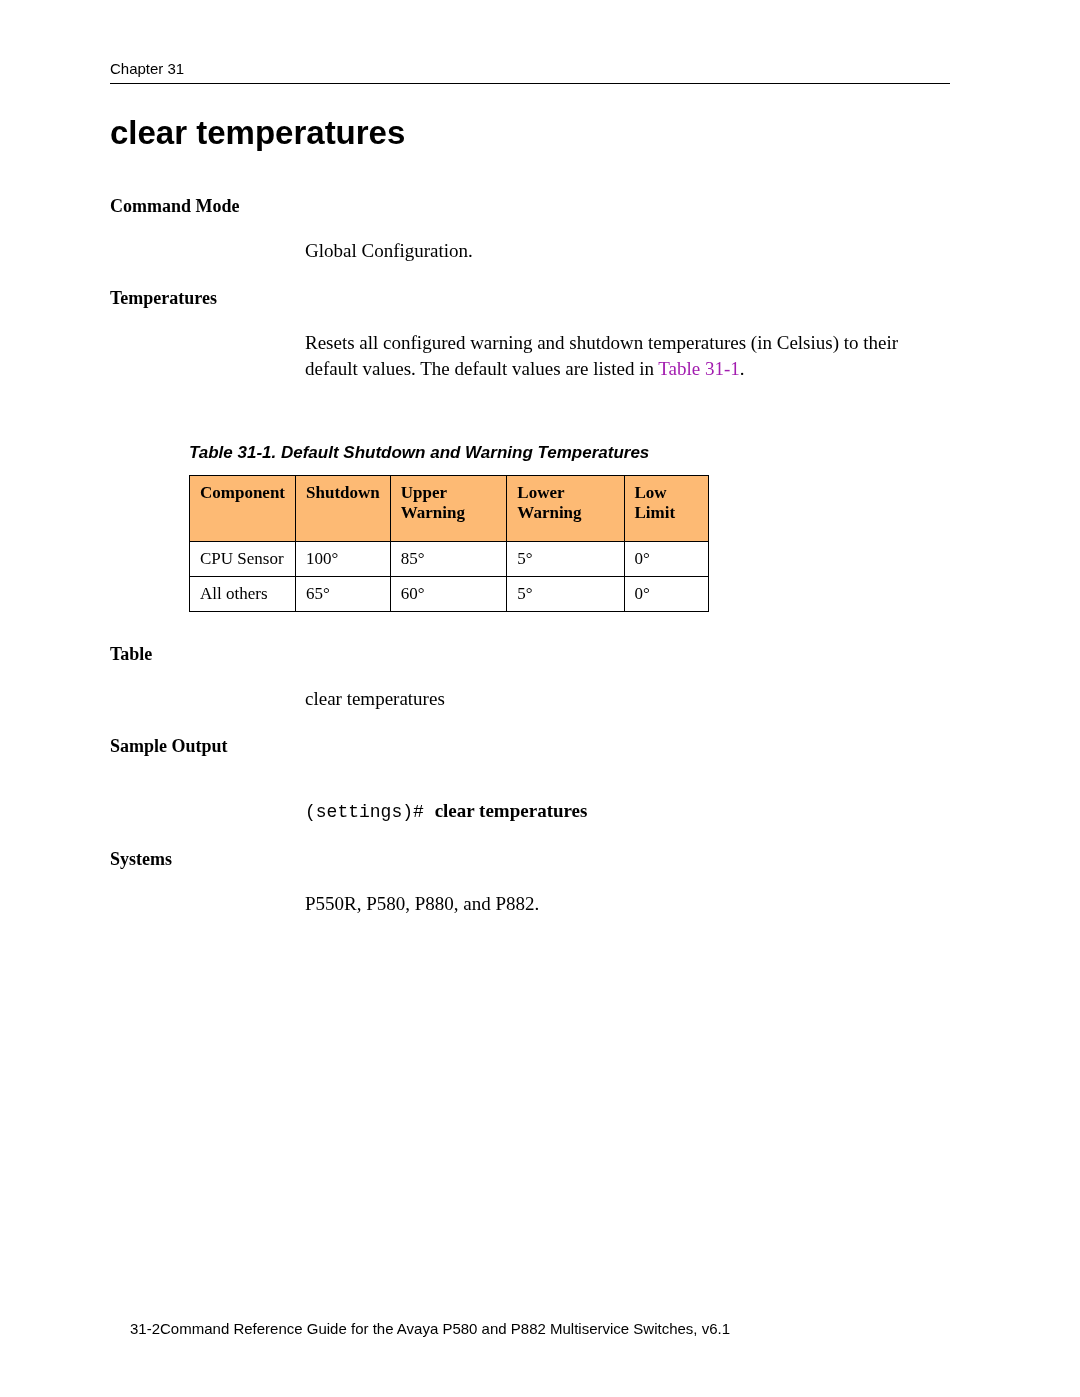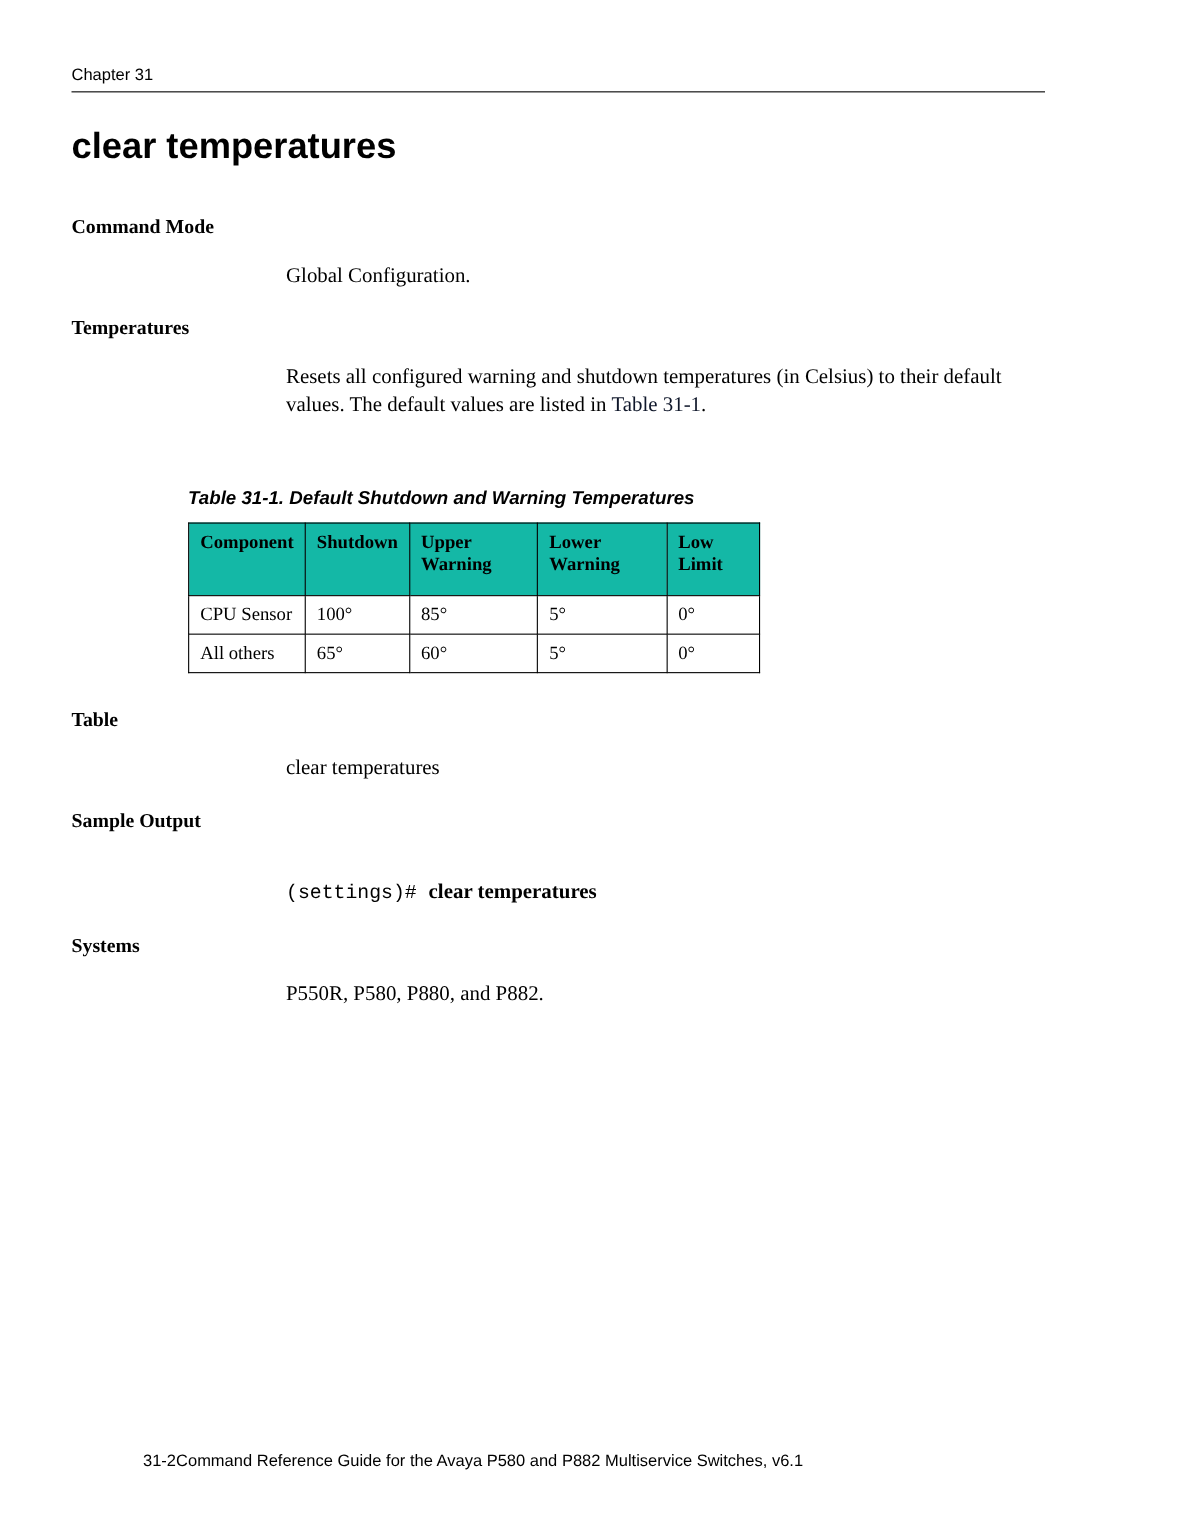--- a/index.html
+++ b/index.html
@@ -6,21 +6,21 @@
     margin: 0;
     padding: 0;
     background: #ffffff;
     font-family: Arial, Helvetica, sans-serif;
     color: #000;
     width: 1080px;
     height: 1397px;
     position: relative;
   }
   .page {
-    padding: 60px 130px 0 65px;
+    padding: 60px 130px 0 110px;
   }
   .chapter-line {
     font-size: 15px;
     margin-bottom: 6px;
   }
   .rule {
     border: none;
     border-top: 1.5px solid #000;
     margin: 0 0 30px 0;
   }
@@ -44,41 +44,41 @@
     padding-top: 2px;
   }
   .body {
     font-family: "Times New Roman", Times, serif;
     font-size: 19px;
     line-height: 1.38;
     flex: 1;
     margin-top: 44px;
   }
   .body a.xref {
-    color: #0f172a;
+    color: #a21caf;
     text-decoration: none;
   }
   .table-block {
-    margin: 60px 0 30px 106px;
+    margin: 60px 0 30px 79px;
   }
   .table-caption {
     font-family: Arial, Helvetica, sans-serif;
     font-weight: bold;
     font-style: italic;
     font-size: 17px;
     margin-bottom: 12px;
   }
   table.data {
     border-collapse: collapse;
     width: 520px;
     font-family: "Times New Roman", Times, serif;
     font-size: 17px;
   }
   table.data th {
-    background: #14b8a6;
+    background: #fdba74;
     text-align: left;
     font-weight: bold;
     border: 1px solid #000;
     padding: 7px 10px 18px 10px;
     vertical-align: top;
   }
   table.data td {
     border: 1px solid #000;
     padding: 7px 10px;
     vertical-align: top;

